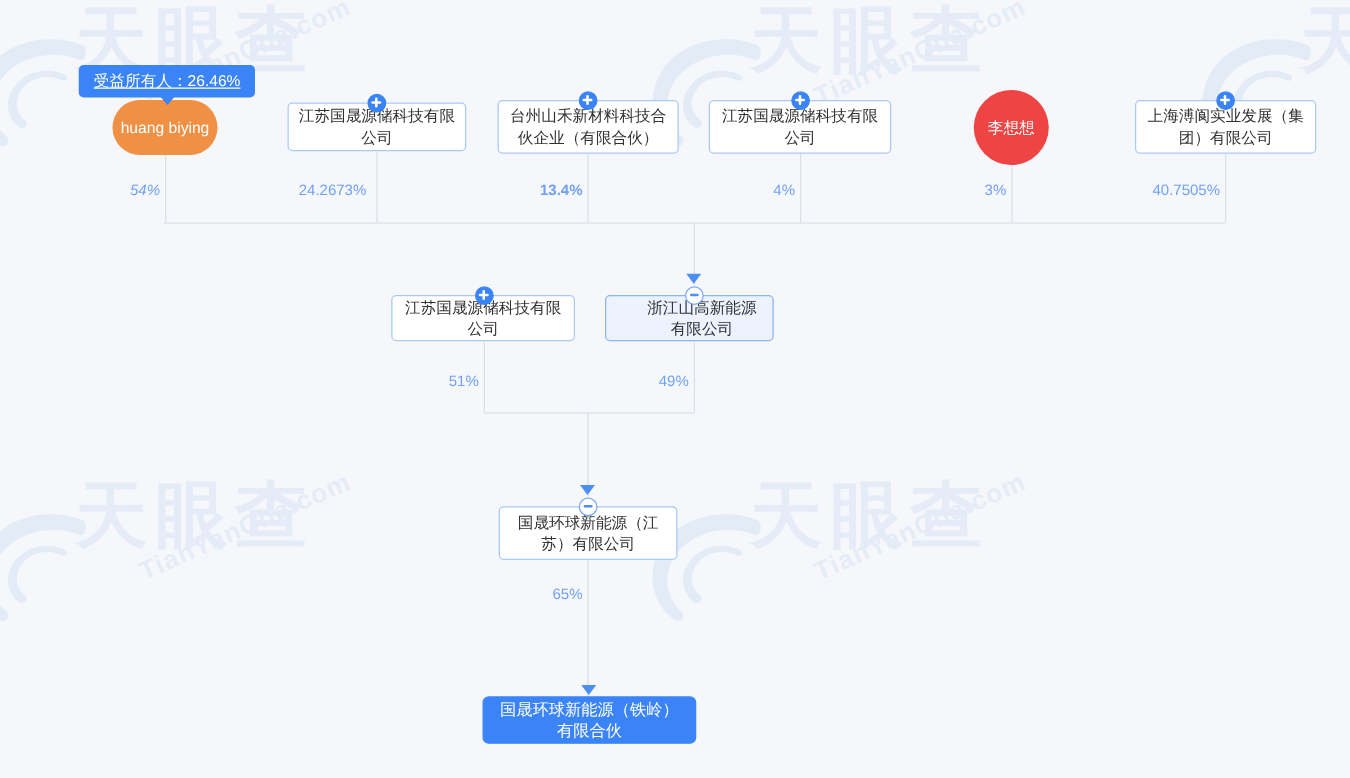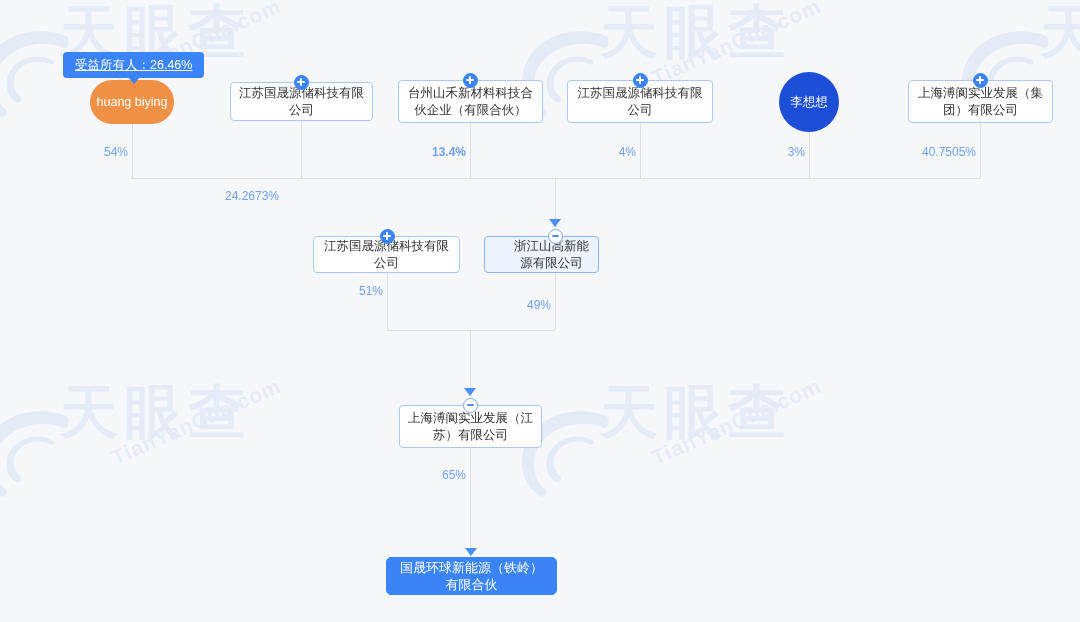--- a/index.html
+++ b/index.html
@@ -44,21 +44,21 @@
   .node{position:absolute;box-sizing:border-box;display:flex;align-items:center;
     justify-content:center;text-align:center;cursor:pointer;z-index:5;}
 
   .box{background:#fff;border:1px solid #a9c9f5;border-radius:4px;
     color:#303133;font-size:12.5px;line-height:17px;padding:4px 8px;}
   .box.filled{background:#ecf3fe;border-color:#8ab4f4;}
   .box.primary{background:#3a84f7;border-color:#3a84f7;color:#fff;font-size:13px;
     border-radius:5px;}
 
   .pill{background:#ef9045;border-radius:22px;color:#fff;font-size:12.5px;line-height:16px;}
-  .circle{background:#1d4ed8;border-radius:50%;color:#fff;font-size:12.5px;line-height:16px;}
+  .circle{background:#ef4444;border-radius:50%;color:#fff;font-size:12.5px;line-height:16px;}
 
   
   .badge{position:absolute;background:#3a84f7;color:#fff;border-radius:4px;
     font-size:12.5px;line-height:16px;padding:5px 12px;white-space:nowrap;z-index:8;}
   .badge .tail{position:absolute;left:50%;bottom:-6px;margin-left:-6px;width:0;height:0;
     border-left:6px solid transparent;border-right:6px solid transparent;
     border-top:7px solid #3a84f7;}
 
   
   .pct{position:absolute;color:#6fa1f5;font-size:12px;line-height:14px;
@@ -104,36 +104,36 @@
       <div class="wm-logo" style="left: 950px; top: 18px;">
         <svg width="110" height="110" viewBox="0 0 110 110">
           <path d="M96 18C70 8 36 14 20 38c-14 21-9 48 10 60 5 3 9-3 5-7-13-11-15-31-4-46C45 27 72 21 94 30c4 2 7-9 2-12z" fill="#e3ebf7"></path>
           <path d="M82 42c-14-7-32-3-41 10-8 11-5 26 5 32 4 2 7-3 4-6-7-5-9-16-3-24 7-10 21-13 32-8 4 2 7-2 3-4z" fill="#e3ebf7"></path>
         </svg>
       </div>
       <div class="wm wm-cn" style="left: 1040px; top: -6px;">天眼查</div>
     </div>
   <div id="connectors">
       <div class="line vline" style="left: 132px; top: 124px; height: 54px;"></div>
-      <div class="pct" style="left: 52px; top: 145px; width: 76px;">54%</div>
+      <div class="pct" style="left: 52px; top: 145px; width: 76px; font-style: italic;">54%</div>
       <div class="line vline" style="left: 301px; top: 121px; height: 57px;"></div>
-      <div class="pct" style="left: 203px; top: 145px; width: 76px; margin-top: 44px;">24.2673%</div>
+      <div class="pct" style="left: 217px; top: 145px; width: 76px;">24.2673%</div>
       <div class="line vline" style="left: 470px; top: 123px; height: 55px;"></div>
       <div class="pct" style="left: 390px; top: 145px; width: 76px; font-weight: bold;">13.4%</div>
       <div class="line vline" style="left: 640px; top: 123px; height: 55px;"></div>
       <div class="pct" style="left: 560px; top: 145px; width: 76px;">4%</div>
       <div class="line vline" style="left: 809px; top: 132px; height: 46px;"></div>
       <div class="pct" style="left: 729px; top: 145px; width: 76px;">3%</div>
       <div class="line vline" style="left: 980px; top: 123px; height: 55px;"></div>
       <div class="pct" style="left: 900px; top: 145px; width: 76px;">40.7505%</div>
       <div class="line hline" style="left: 131px; top: 178px; width: 849px;"></div>
       <div class="line vline" style="left: 555px; top: 178px; height: 50px;"></div>
       <div class="arrow" style="left: 549px; top: 219px;"></div>
       <div class="line vline" style="left: 387px; top: 273px; height: 57px;"></div>
-      <div class="pct" style="left: 307px; top: 284px; width: 76px;">51%</div>
+      <div class="pct" style="left: 307px; top: 298px; width: 76px;">51%</div>
       <div class="line vline" style="left: 555px; top: 273px; height: 57px;"></div>
       <div class="pct" style="left: 475px; top: 298px; width: 76px;">49%</div>
       <div class="line hline" style="left: 387px; top: 330px; width: 168px;"></div>
       <div class="line vline" style="left: 470px; top: 330px; height: 67px;"></div>
       <div class="arrow" style="left: 464px; top: 388px;"></div>
       <div class="line vline" style="left: 470px; top: 448px; height: 109px;"></div>
       <div class="pct" style="left: 390px; top: 468px; width: 76px;">65%</div>
       <div class="arrow" style="left: 465px; top: 548px;"></div>
     </div>
   <div id="nodes">
@@ -158,23 +158,23 @@
       <div class="toggle plus" style="left: 972.5px; top: 72.5px;">
         <span class="bar h"></span>
         <span class="bar v"></span>
       </div>
       <div class="badge" style="left: 63px; top: 52px; text-decoration: underline;"><span>受益所有人：26.46%</span><span class="tail"></span></div>
       <div class="node box" style="left: 313px; top: 236px; width: 147px; height: 37px;">江苏国晟源储科技有限公司</div>
       <div class="toggle plus" style="left: 379.5px; top: 228.5px;">
         <span class="bar h"></span>
         <span class="bar v"></span>
       </div>
-      <div class="node box filled" style="left: 484px; top: 236px; width: 115px; height: 37px; padding-left: 28px;">浙江山高新能源有限公司</div>
+      <div class="node box filled" style="left: 484px; top: 236px; width: 135px; height: 37px; padding-left: 28px;">浙江山高新能源有限公司</div>
       <div class="toggle minus" style="left: 547.5px; top: 228.5px;">
         <span class="bar h"></span>
       </div>
-      <div class="node box" style="left: 399px; top: 405px; width: 143px; height: 43px;">上海溥阆实业发展（江苏）有限公司</div>
+      <div class="node box" style="left: 399px; top: 405px; width: 143px; height: 43px;">国晟环球新能源（江苏）有限公司</div>
       <div class="toggle minus" style="left: 462.5px; top: 397.5px;">
         <span class="bar h"></span>
       </div>
       <div class="node box primary" style="left: 386px; top: 557px; width: 171px; height: 38px;">国晟环球新能源（铁岭）有限合伙</div>
     </div>
 </div>
 
 </body></html>

